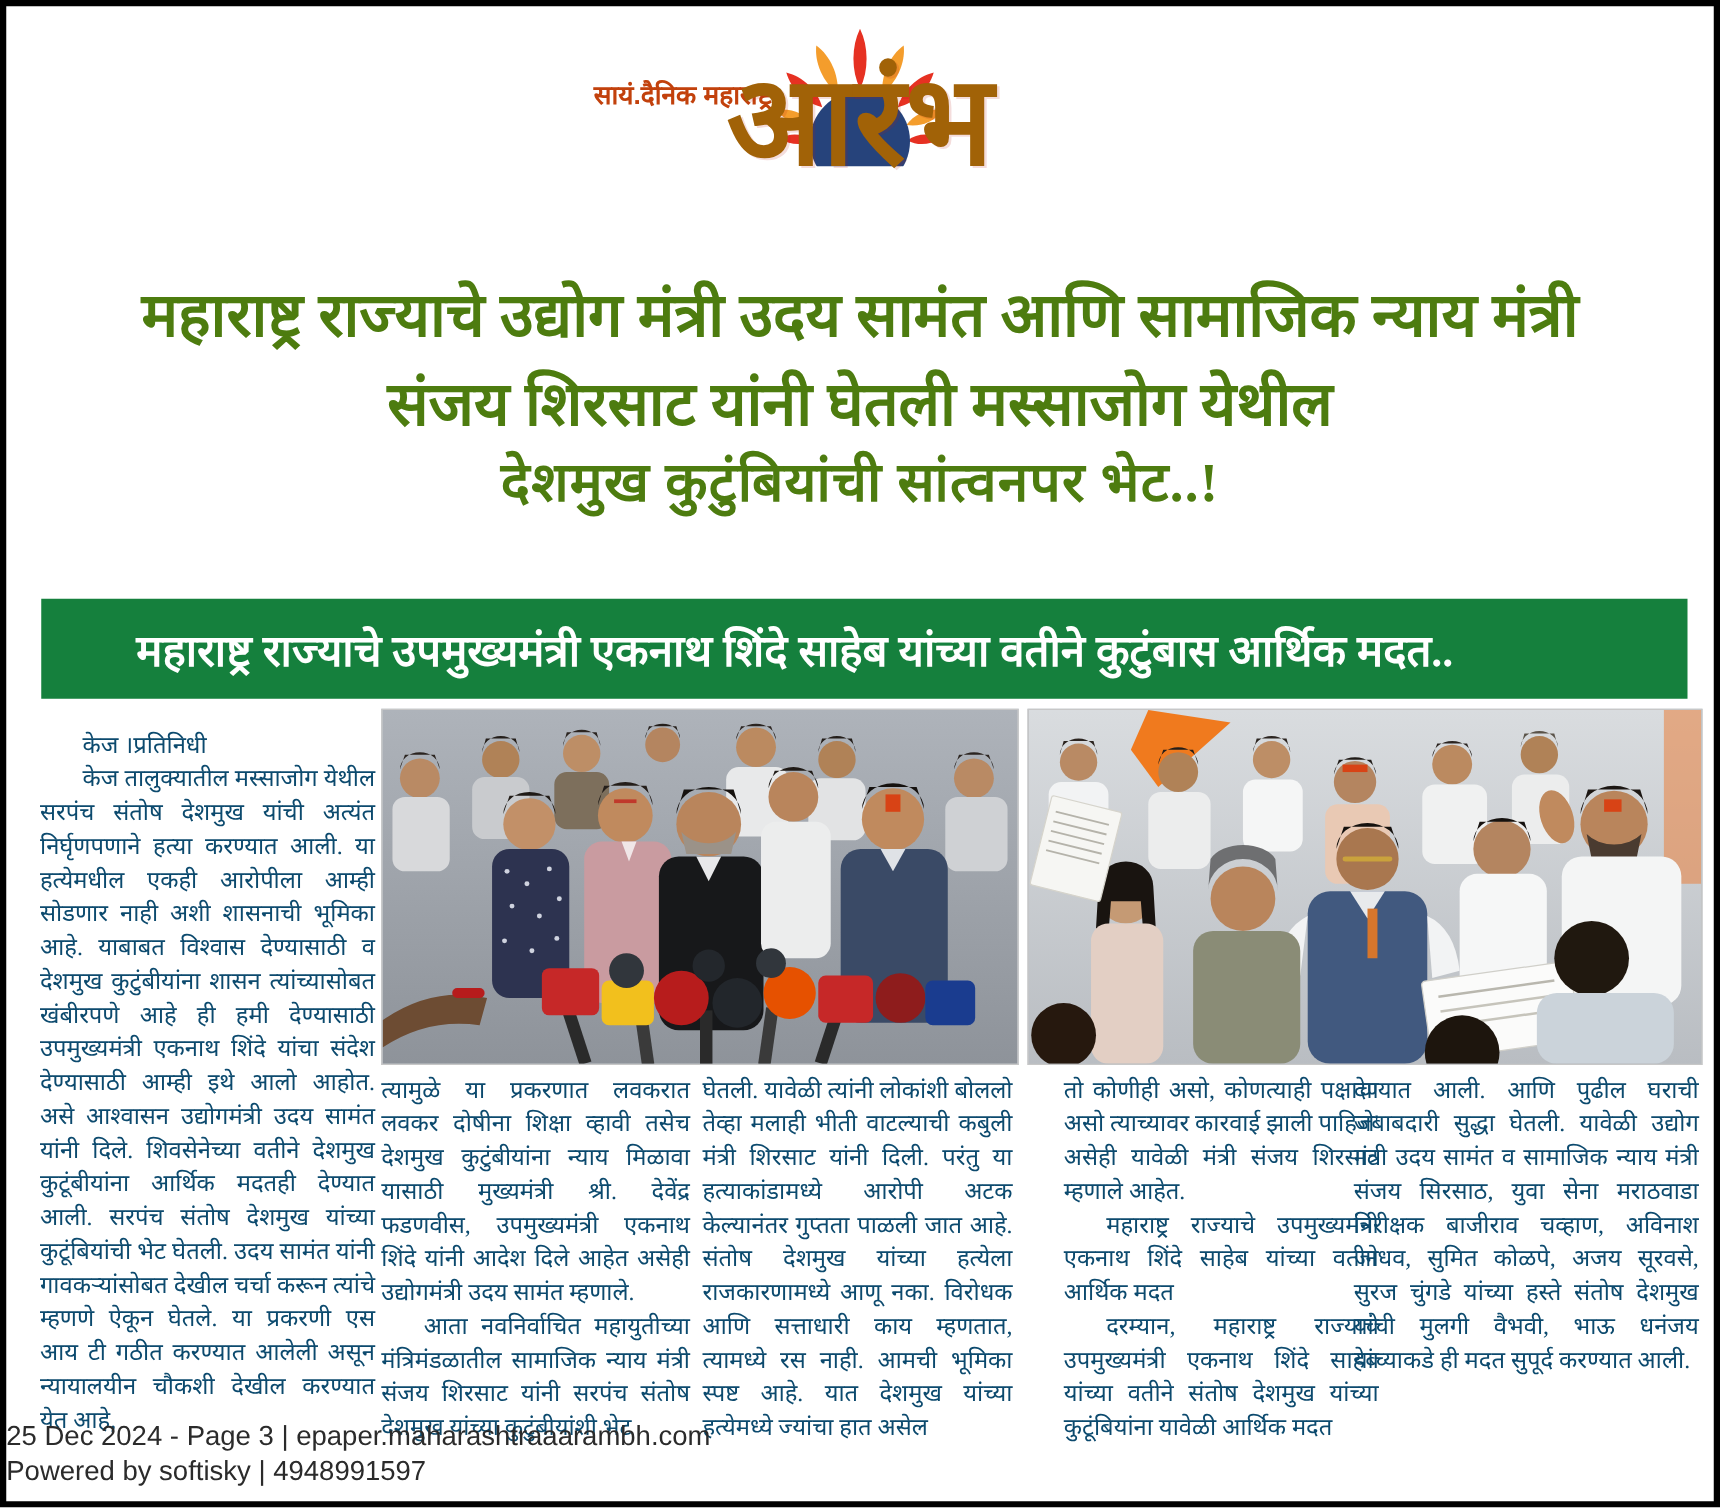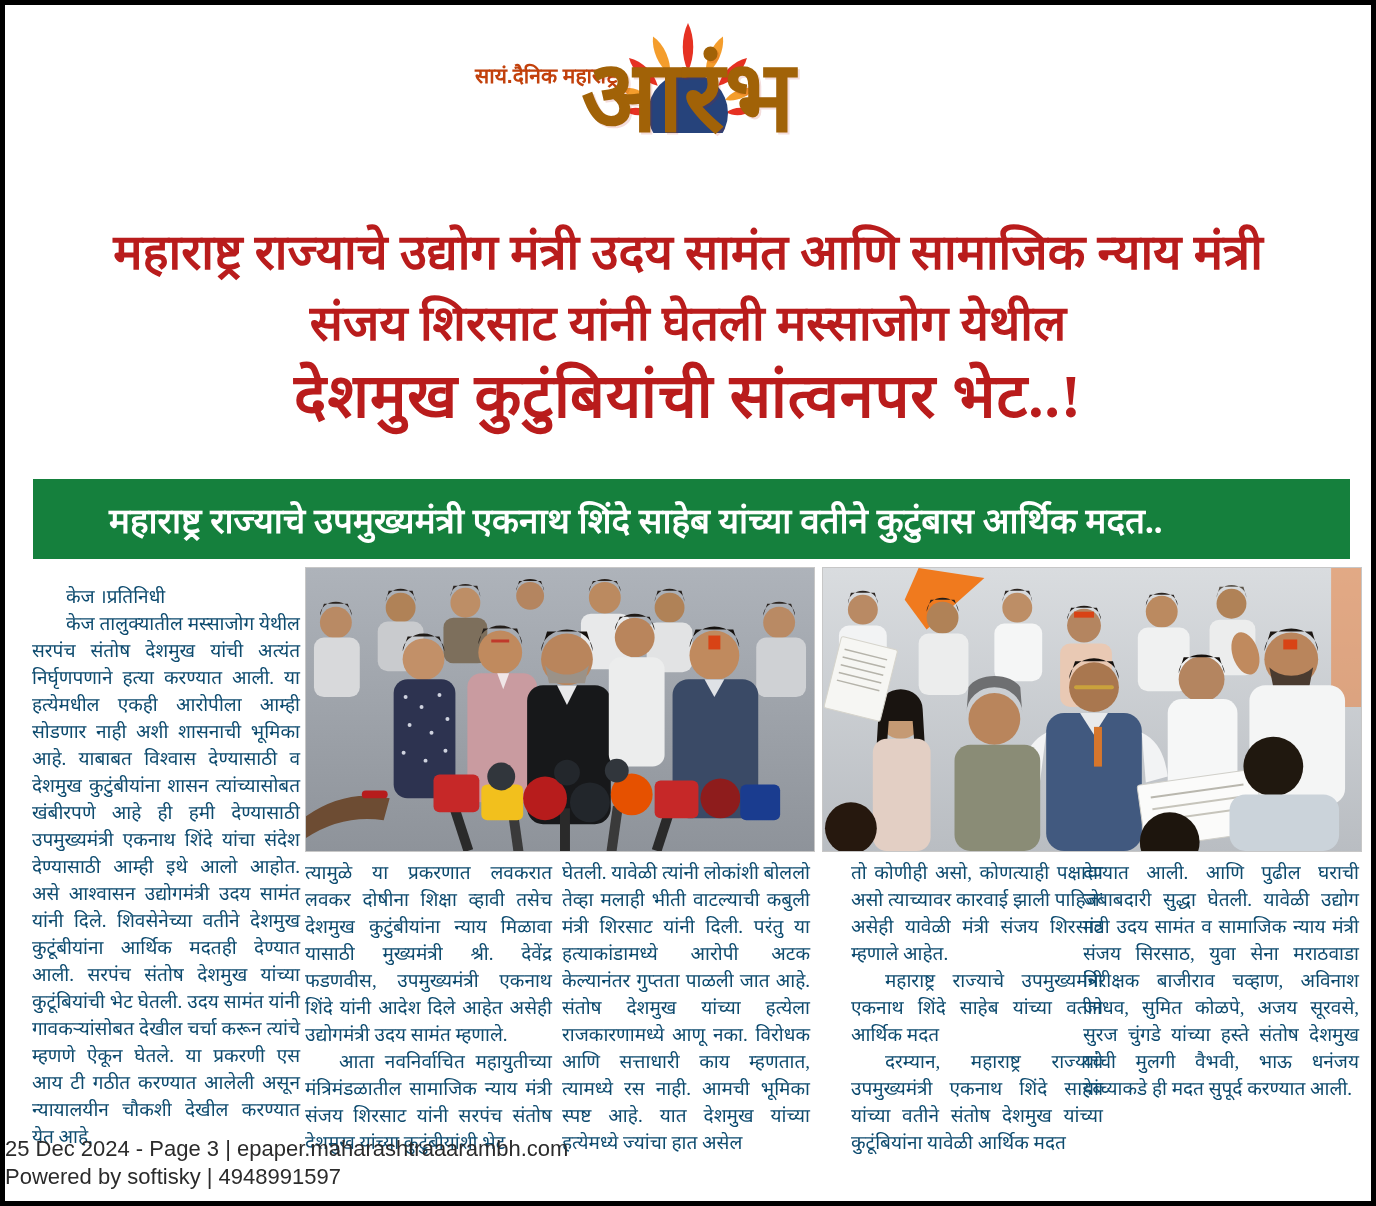--- a/index.html
+++ b/index.html
@@ -17,23 +17,23 @@
   .masthead{position:absolute;top:8px;left:50%;transform:translateX(-50%);width:430px;height:196px;}
   .sun-logo{position:absolute;top:0px;left:50%;transform:translateX(-50%);z-index:1;}
   .tagline{position:absolute;top:48px;left:2px;z-index:2;
     font-family:"Liberation Sans", sans-serif;font-weight:bold;font-size:21px;color:#c2410c;white-space:nowrap;}
   .logo-text{position:absolute;top:30px;left:0;width:100%;text-align:center;z-index:2;
     font-size:100px;line-height:1.1;font-weight:bold;color:#a16207;
     text-shadow:2px 2px 0 rgba(180,30,20,.15);}
   .editor-line{position:absolute;bottom:0;left:0;width:100%;text-align:center;z-index:2;
     font-family:"Liberation Sans", sans-serif;font-weight:bold;font-size:25px;color:#111;white-space:nowrap;}
   
-  .headline{position:absolute;top:212px;left:30px;right:30px;text-align:center;color:#b91c1c;}
+  .headline{position:absolute;top:212px;left:30px;right:30px;text-align:center;color:#4d7c0f;}
   .headline .h-line1,.headline .h-line2{font-size:49px;font-weight:bold;line-height:1.45;}
-  .headline .h-line3{font-size:61px;font-weight:bold;line-height:1.25;letter-spacing:1px;}
+  .headline .h-line3{font-size:44px;font-weight:bold;line-height:1.25;letter-spacing:1px;}
   
   .subhead-banner{position:absolute;left:28px;right:21px;top:474px;height:80px;
     background:#15803d;color:#ffffff;display:flex;align-items:center;
     padding-left:76px;box-sizing:border-box;
     font-size:35px;font-weight:bold;white-space:nowrap;}
   
   .col{position:absolute;font-size:19px;line-height:27px;text-align:justify;color:#0c4a6e;}
   .col p{margin:0;}
   .col p.indent{text-indent:34px;}
   .col p.dateline{text-indent:34px;}

